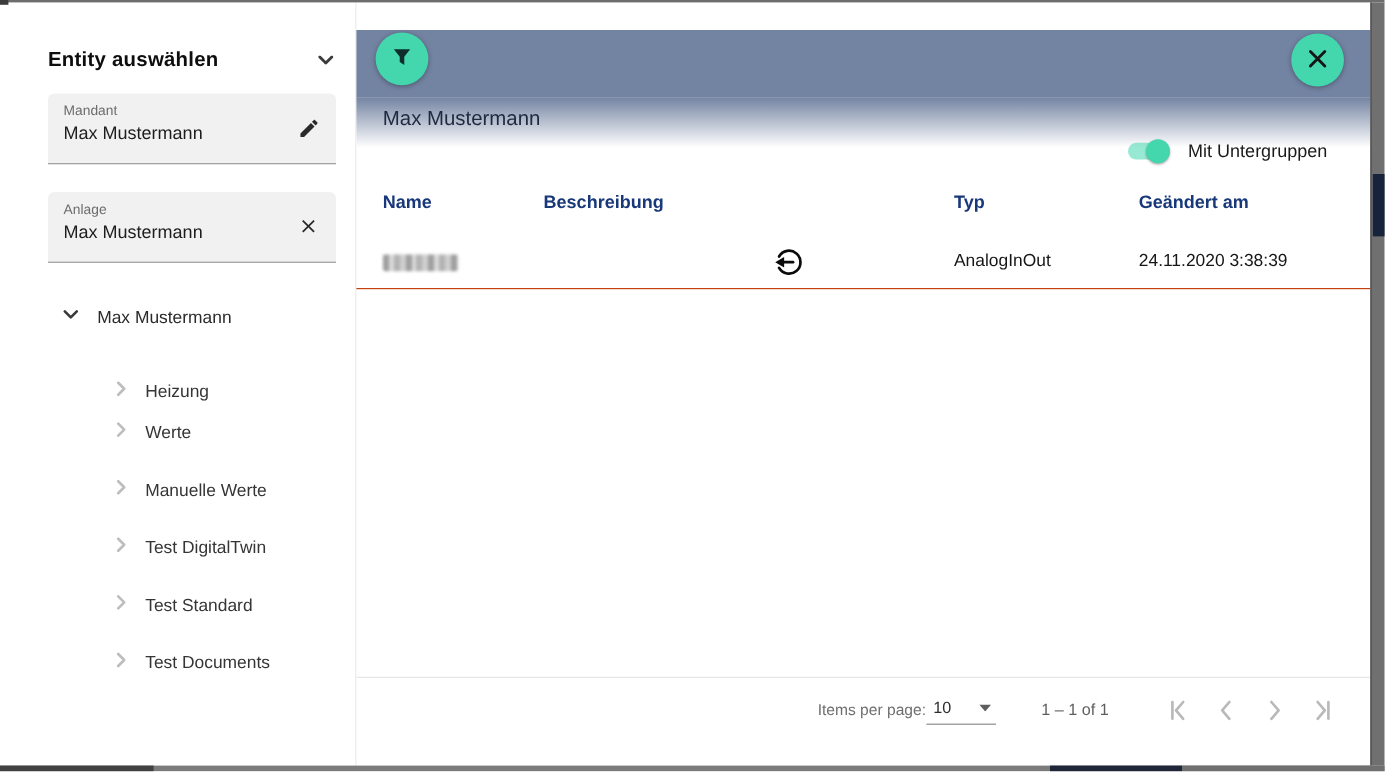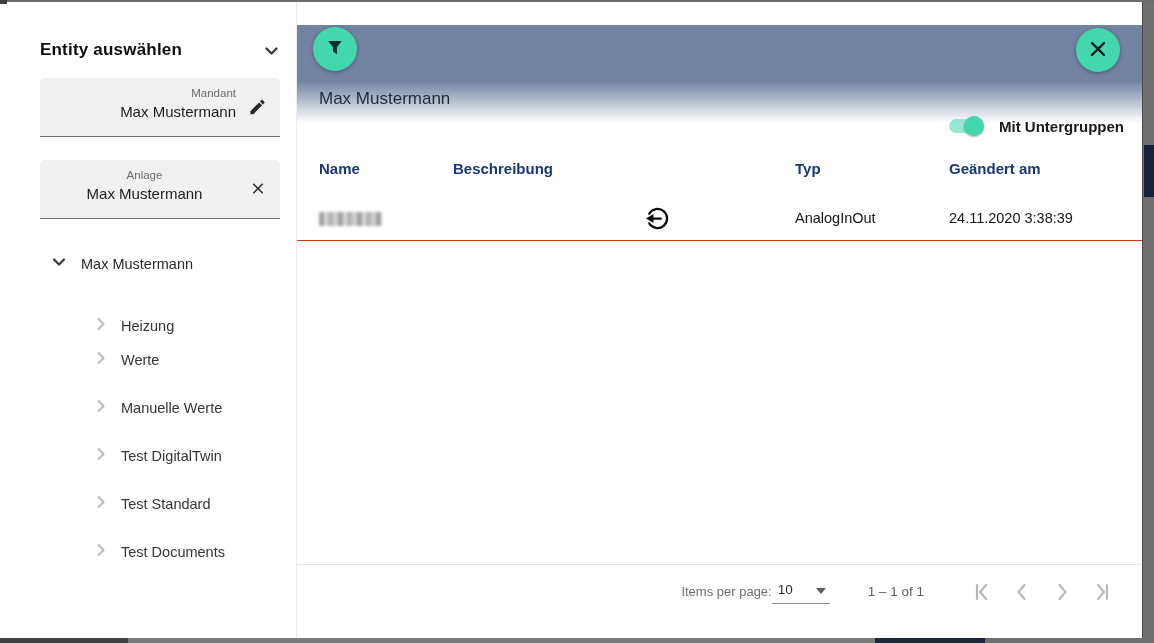--- a/index.html
+++ b/index.html
@@ -15,42 +15,42 @@
   .hs-a{left:0;width:128px;background:#414141;}
   .hs-b{left:875px;width:110px;background:#1e2637;}
   .hs-c{left:985px;right:0;background:#6f6f6f;}
 
   
   .sidebar{position:absolute;left:0;top:2px;width:296px;height:636px;background:#fff;}
   .sidebar-title-row{position:absolute;left:40px;top:38px;width:238px;display:flex;align-items:center;justify-content:space-between;}
   .sidebar-title{font-size:17px;font-weight:bold;color:#0e0e0e;letter-spacing:.2px;}
   .field{position:absolute;left:40px;width:240px;height:59px;background:#f1f1f1;border-bottom:1px solid #6f6f6f;
          border-radius:5px 5px 0 0;box-sizing:border-box;padding:9px 44px 0 13px;cursor:pointer;}
-  .field-mandant{top:76px;text-align:right;} .field-anlage{top:158px;text-align:center;}
+  .field-mandant{top:76px;} .field-anlage{top:158px;}
   .field-label{font-size:11.5px;color:#6d6d6d;}
   .field-value{font-size:15px;color:#1d1d1d;margin-top:4px;white-space:nowrap;}
   .field-icon{position:absolute;right:13px;top:50%;transform:translateY(-50%);width:19px;height:19px;cursor:pointer;}
 
   .tree-row{position:absolute;display:flex;align-items:center;cursor:pointer;}
   .tree-root{left:51px;top:252px;gap:14px;}
   .tree-child{left:93px;gap:12px;}
   .tree-label{font-size:14.5px;color:#353535;}
   .tree-root .tree-label{color:#2b2b2b;}
 
   
   .main{position:absolute;left:296px;top:2px;width:846px;height:636px;background:#fff;border-left:1px solid #ececec;box-sizing:border-box;}
   .header-bar{position:absolute;left:0;top:23px;width:100%;height:56px;background:var(--bar,#7383a2);}
   .header-fade{position:absolute;left:0;top:79px;width:100%;height:42px;background:linear-gradient(to bottom,var(--bar,#7383a2),#ffffff);}
   .round-btn{position:absolute;width:44px;height:44px;border-radius:50%;background:var(--accent,#44d7ae);
              display:flex;align-items:center;justify-content:center;cursor:pointer;box-shadow:0 1px 4px rgba(0,0,0,.35);border:none;padding:0;}
   .filter-btn{left:16px;top:25px;}
   .close-btn{left:779px;top:26px;}
   .main-title{position:absolute;left:22px;top:87px;font-size:17px;font-weight:500;color:#1f2940;}
 
-  .subgroup-row{position:absolute;top:114px;right:18px;display:flex;align-items:center;gap:15px;font-weight:bold;}
+  .subgroup-row{position:absolute;top:114px;right:36px;display:flex;align-items:center;gap:15px;}
   .toggle{position:relative;width:37px;height:20px;cursor:pointer;}
   .toggle-track{position:absolute;left:2px;top:3px;width:33px;height:14px;border-radius:7px;background:var(--accent,#44d7ae);opacity:.55;}
   .toggle-thumb{position:absolute;right:0;top:0;width:20px;height:20px;border-radius:50%;background:var(--accent,#44d7ae);box-shadow:0 1px 2px rgba(0,0,0,.35);}
   .subgroup-label{font-size:15px;color:#1a1a1a;}
 
   .thead{position:absolute;left:0;right:0;top:158px;height:20px;}
   .thead span{position:absolute;top:0;font-weight:bold;font-size:15px;color:var(--header-text,#1a3a78);}
   .col-name{left:22px;text-align:right;} .col-besch{left:156px;} .col-typ{left:498px;} .col-date{left:652px;}
 
   .trow{position:absolute;left:0;right:0;top:196px;height:42px;border-bottom:1px solid #c2410c;cursor:pointer;}

